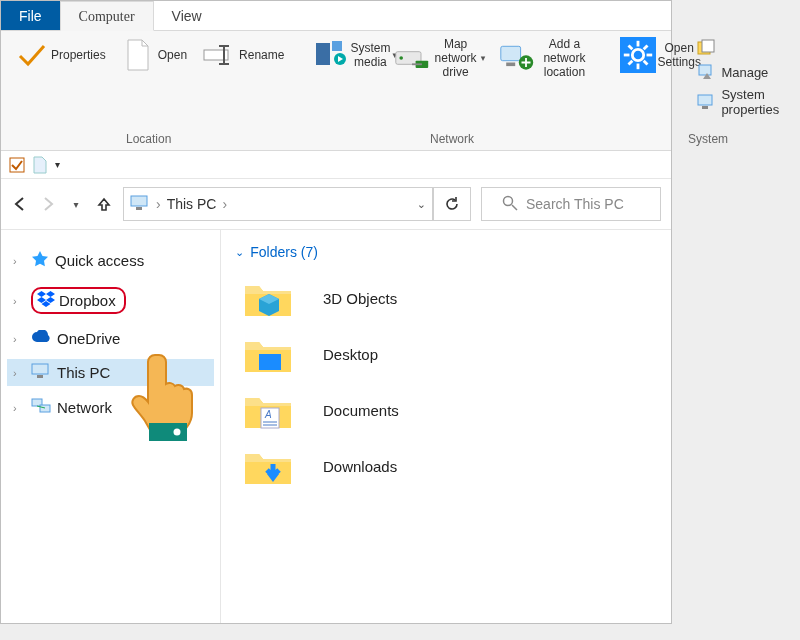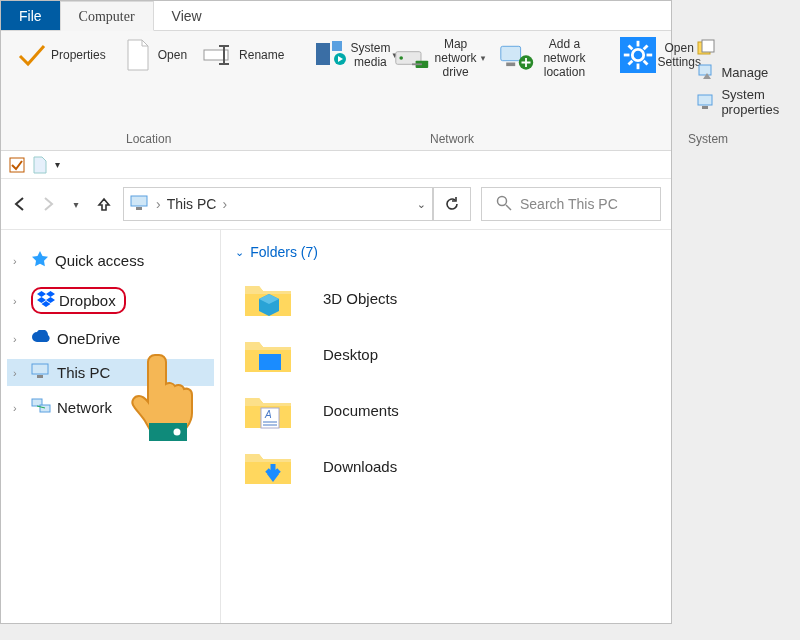--- a/index.html
+++ b/index.html
@@ -29,21 +29,21 @@
   .qa { height: 28px; display: flex; align-items: center; gap: 8px; padding: 0 8px; border-bottom: 1px solid #e6e6e6; }
   .qa svg { display:block; }
 
   
   .addr-row { display: flex; align-items: center; gap: 10px; padding: 8px 10px; border-bottom: 1px solid #e6e6e6; }
   .nav-ico { width: 18px; height: 18px; display: flex; align-items: center; justify-content: center; color: #444; cursor: default; }
   .nav-ico.disabled { color: #bbb; }
   .addr { flex: 1; display: flex; align-items: center; border: 1px solid #cfcfcf; height: 34px; padding: 0 6px; gap: 6px; font-size: 14px; color: #333; }
   .addr .crumb { display: flex; align-items: center; gap: 4px; }
   .refresh-box2 { width: 38px; height: 34px; border: 1px solid #cfcfcf; display: flex; align-items: center; justify-content: center; }
-  .search { flex: 0 0 180px; height: 34px; border: 1px solid #cfcfcf; display: flex; align-items: center; gap: 8px; padding: 0 14px; color: #888; font-size: 14px; }
+  .search { flex: 0 0 180px; height: 34px; border: 1px solid #cfcfcf; display: flex; align-items: center; gap: 8px; padding: 0 20px; color: #888; font-size: 14px; }
 
   
   .body { flex: 1; display: flex; overflow: hidden; }
   .tree { width: 220px; border-right: 1px solid #e6e6e6; padding: 16px 6px 6px; font-size: 15px; color: #222; position: relative; }
   .tnode { display: flex; align-items: center; gap: 6px; padding: 4px 6px; cursor: default; }
   .tnode .chev { width: 12px; color: #888; font-size: 11px; }
   .tnode.sel { background: #d0e7f7; }
   .highlight-box { border: 2.5px solid #d60022; border-radius: 10px; padding: 2px 8px 2px 4px; display: inline-flex; align-items: center; }
 
   .content { flex: 1; padding: 10px 14px; overflow: auto; }

